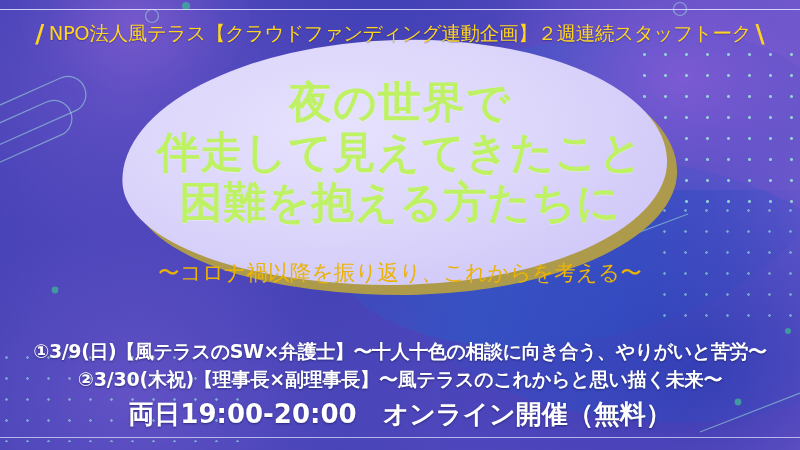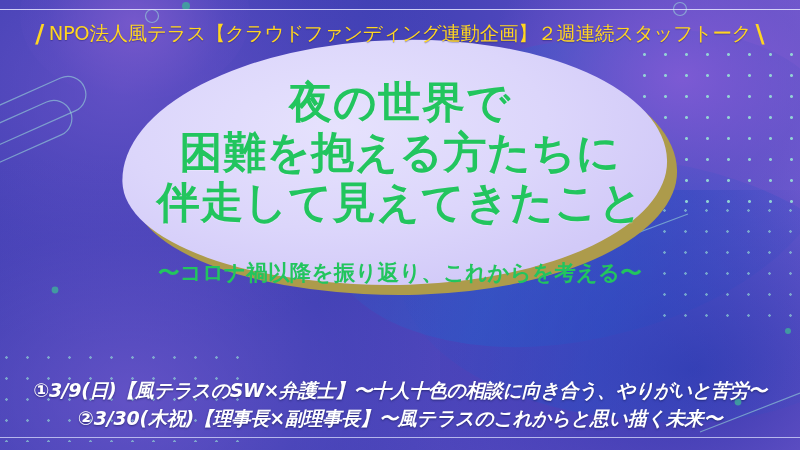--- a/index.html
+++ b/index.html
@@ -58,31 +58,31 @@
   
   .header{position:absolute;left:0;top:16px;width:800px;height:34px;
     display:flex;align-items:center;justify-content:center;gap:4px;}
   .header-txt{color:#FFD521;font-size:19.5px;font-weight:normal;letter-spacing:-.3px;white-space:nowrap;
     text-shadow:0 1px 1px rgba(20,20,80,.35);}
   .slash{color:#FFD521;font-size:25px;font-weight:bold;line-height:1;display:inline-block;}
   .slash.l{transform:scaleX(-1);}
 
   
   .title-wrap{position:absolute;left:0;top:78px;width:800px;text-align:center;}
-  .t-line{color:#22c55e;font-weight:bold;line-height:1.12;white-space:nowrap;
+  .t-line{color:#bef264;font-weight:bold;line-height:1.12;white-space:nowrap;
     text-shadow:0 1px 0 rgba(255,255,255,.25);}
   .t1{font-size:43px;letter-spacing:1px;}
   .t2{font-size:43px;letter-spacing:.5px;margin-top:2px;}
   .t3{font-size:43px;letter-spacing:.5px;margin-top:2px;}
   .subtitle{position:absolute;left:0;top:258px;width:800px;text-align:center;
-    color:#22c55e;font-size:21.5px;font-weight:bold;letter-spacing:.2px;white-space:nowrap;}
+    color:#eab308;font-size:21.5px;font-weight:normal;letter-spacing:.2px;white-space:nowrap;}
 
   
   .info{position:absolute;left:0;bottom:18px;width:800px;text-align:center;color:#FFFFFF;}
-  .info-line{white-space:nowrap;font-weight:bold;text-shadow:0 1px 2px rgba(15,20,70,.55);font-style:italic;}
+  .info-line{white-space:nowrap;font-weight:bold;text-shadow:0 1px 2px rgba(15,20,70,.55);}
   .i1{font-size:19px;letter-spacing:-.4px;}
   .i2{font-size:19px;letter-spacing:-.2px;margin-top:2px;}
   .i3{font-size:26px;letter-spacing:0px;margin-top:4px;}
 </style>
 </head>
 <body>
 
 <div id="poster">
 
   <div class="bg-base"></div>
@@ -122,23 +122,24 @@
   <div class="lav-shape"></div>
 
   <div class="header">
     <span class="slash l">\</span>
     <span class="header-txt">NPO法人風テラス【クラウドファンディング連動企画】２週連続スタッフトーク</span>
     <span class="slash r">\</span>
   </div>
 
   <div class="title-wrap">
     <div class="t-line t1">夜の世界で</div>
+    <div class="t-line t3">伴走して見えてきたこと</div>
     <div class="t-line t2">困難を抱える方たちに</div>
-    <div class="t-line t3">伴走して見えてきたこと</div>
   </div>
   <div class="subtitle">〜コロナ禍以降を振り返り、これからを考える〜</div>
 
   <div class="info">
     <div class="info-line i1">①3/9(日)【風テラスのSW×弁護士】〜十人十色の相談に向き合う、やりがいと苦労〜</div>
     <div class="info-line i2">②3/30(木祝)【理事長×副理事長】〜風テラスのこれからと思い描く未来〜</div>
+    <div class="info-line i3">両日19:00-20:00　オンライン開催（無料）</div>
   </div>
 
 </div>
 
 </body></html>

